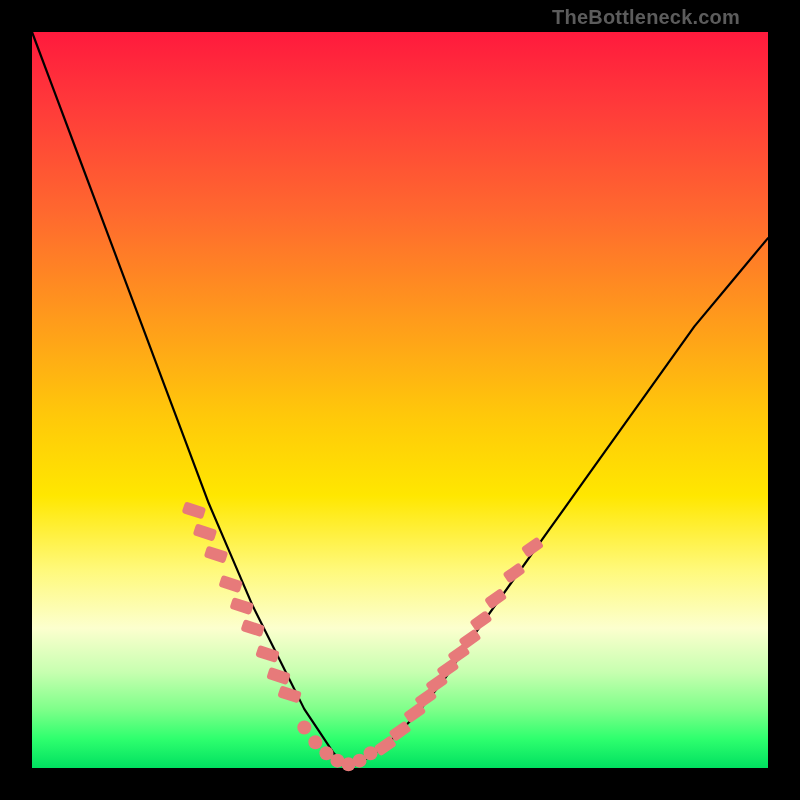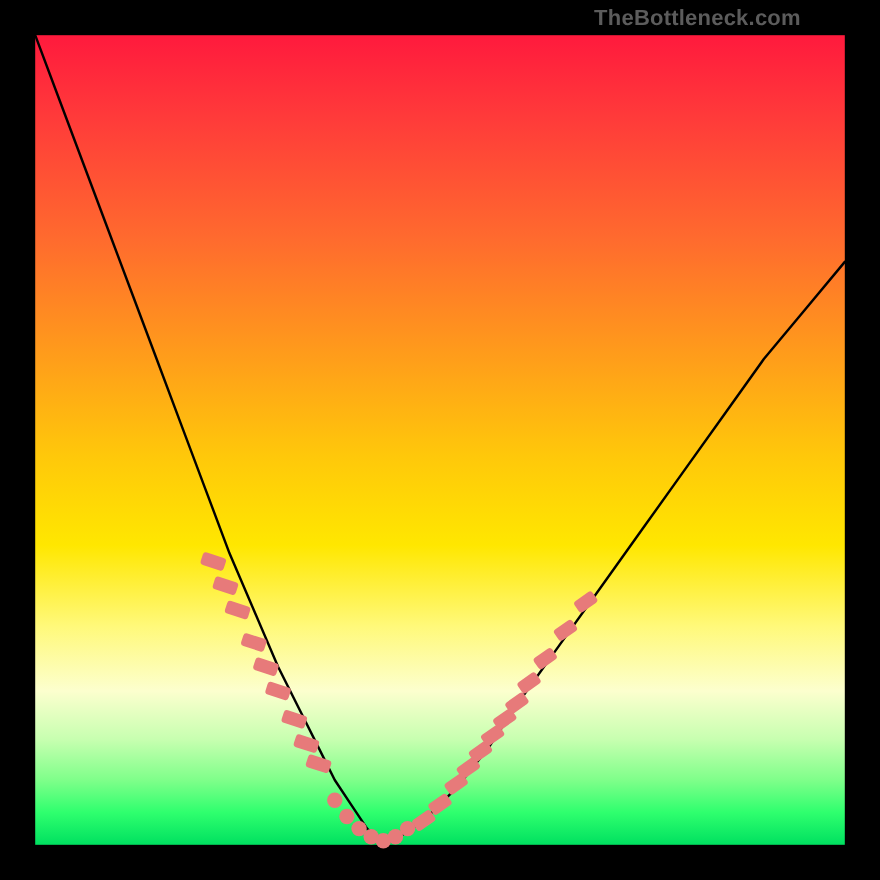--- a/index.html
+++ b/index.html
@@ -9,20 +9,21 @@
     height: 800px;
     overflow: hidden;
     background: #000;
     font-family: Arial, Helvetica, sans-serif;
   }
   .frame {
     position: relative;
     width: 756px;
     height: 800px;
     background: #000;
+    padding-left: 12px;
   }
   .plot-area {
     position: absolute;
     left: 32px;
     top: 32px;
     width: 736px;
     height: 736px;
     background: linear-gradient(
       to bottom,
       #ff1a3d 0%,

